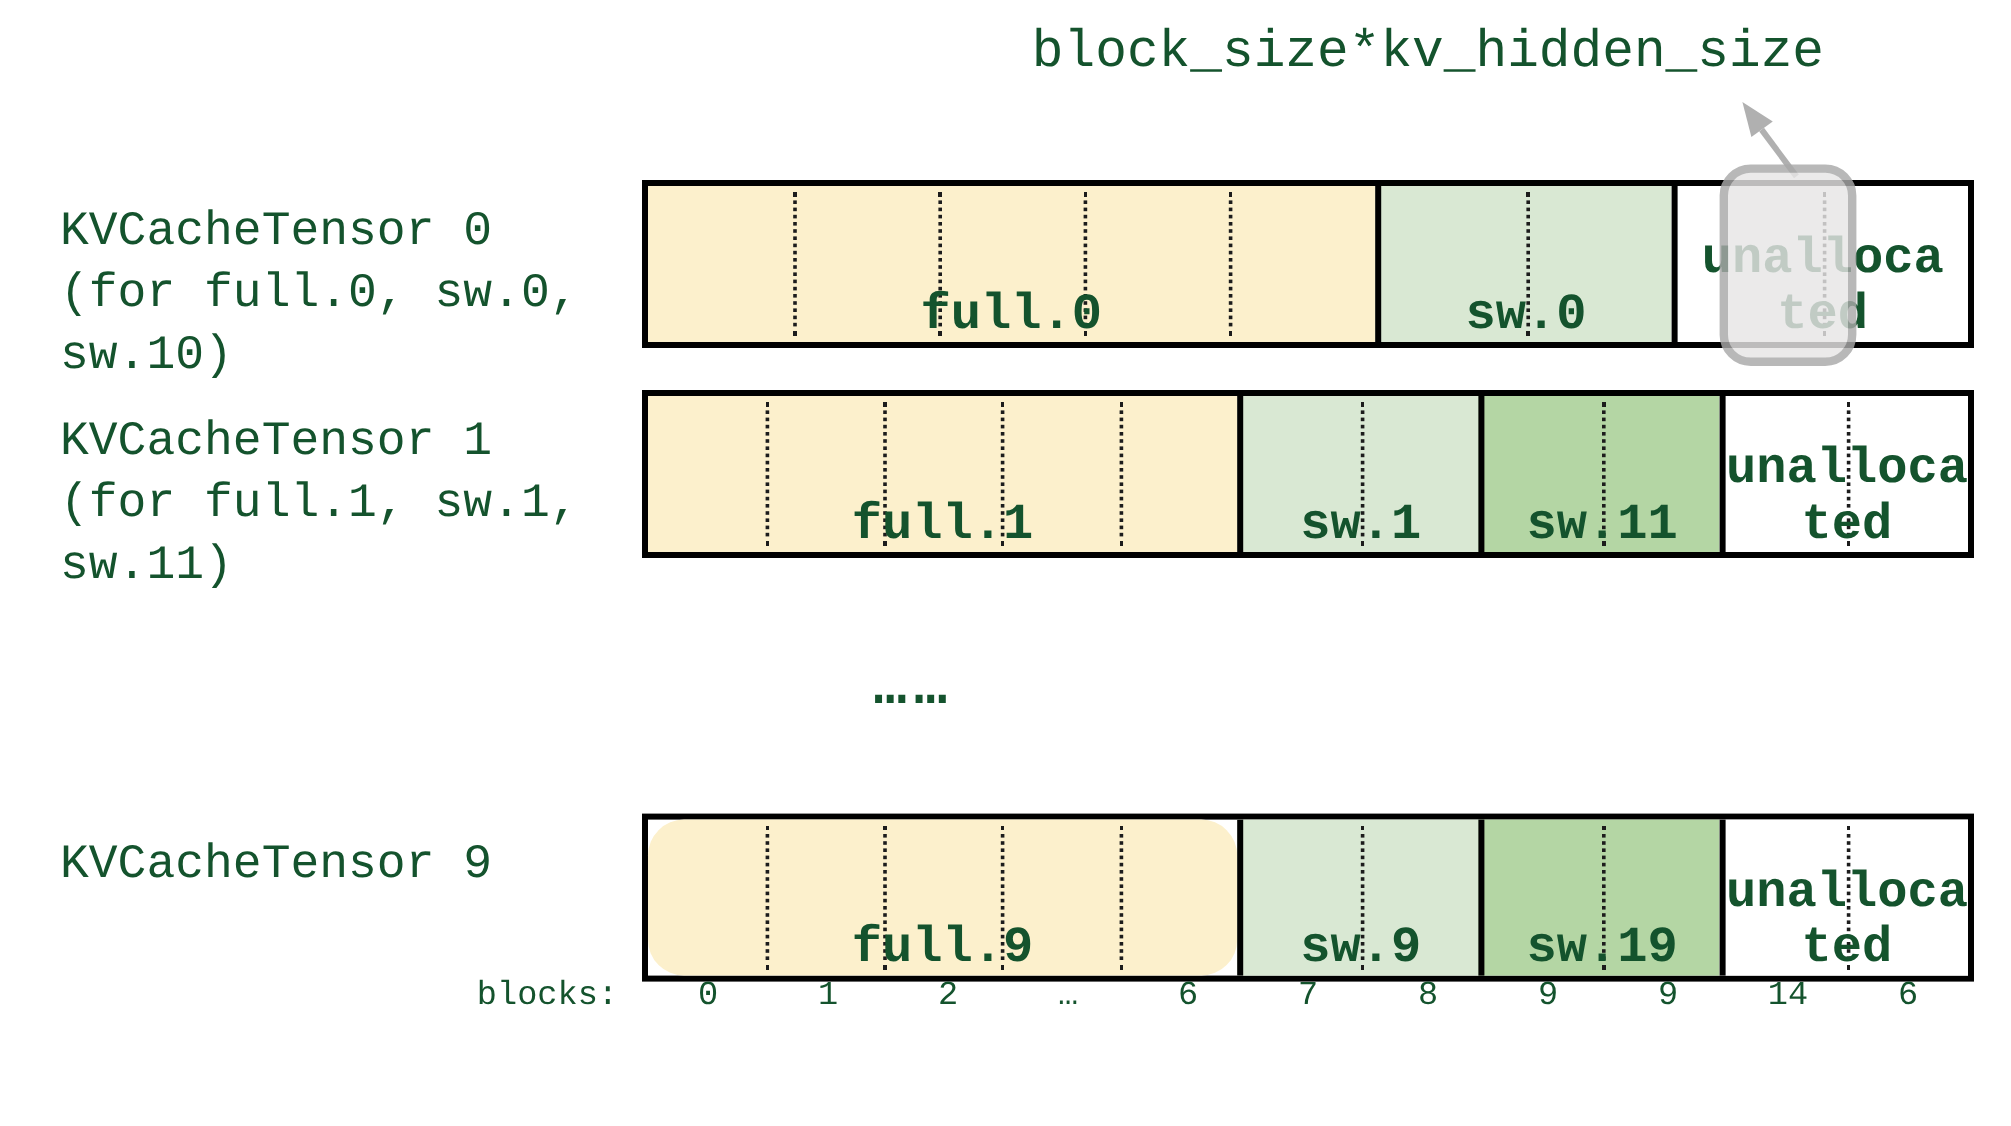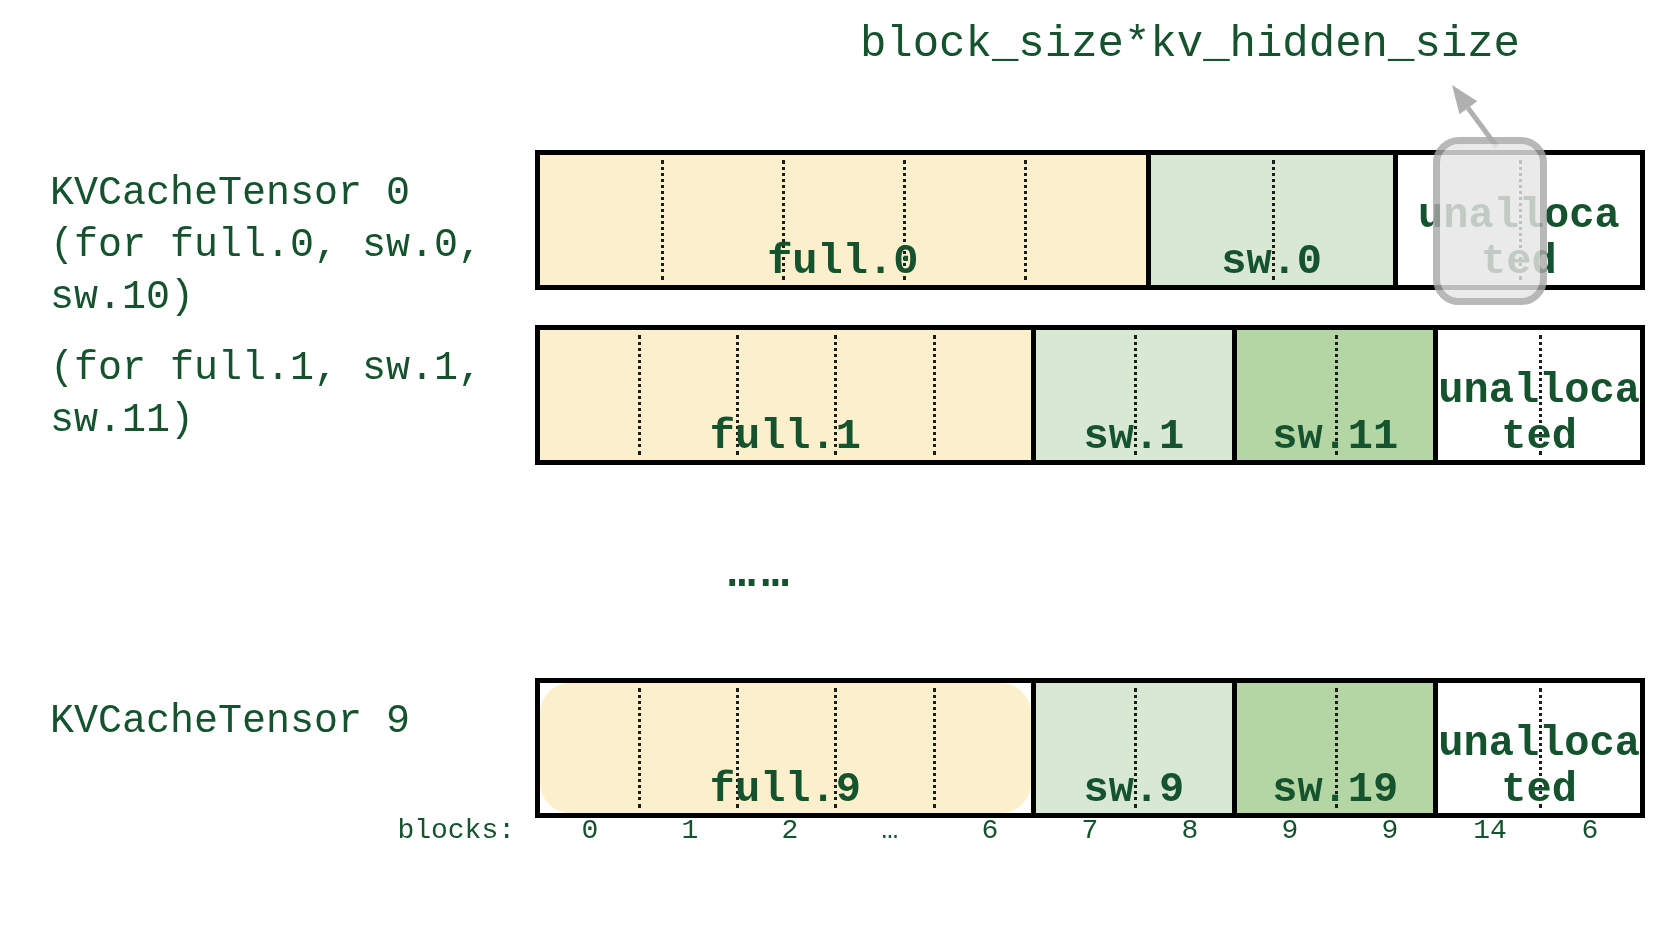--- a/index.html
+++ b/index.html
@@ -115,20 +115,21 @@
             <div class="seg-label">
               <div>unalloca</div>
               <div>ted</div>
             </div>
           </div>
         </div>
   </div>
 
   <div class="tensor-row">
     <div class="row-label">
+      <div class="row-label-name">KVCacheTensor 1</div>
       <div class="row-label-subtitle">(for full.1, sw.1, sw.11)</div>
     </div>
     <div class="bar">
           <div class="segment seg-full" style="flex-grow: 5;">
             <i class="dot-line" style="left: 20%;"></i>
             <i class="dot-line" style="left: 40%;"></i>
             <i class="dot-line" style="left: 60%;"></i>
             <i class="dot-line" style="left: 80%;"></i>
             <div class="seg-label">full.1</div>
           </div>

